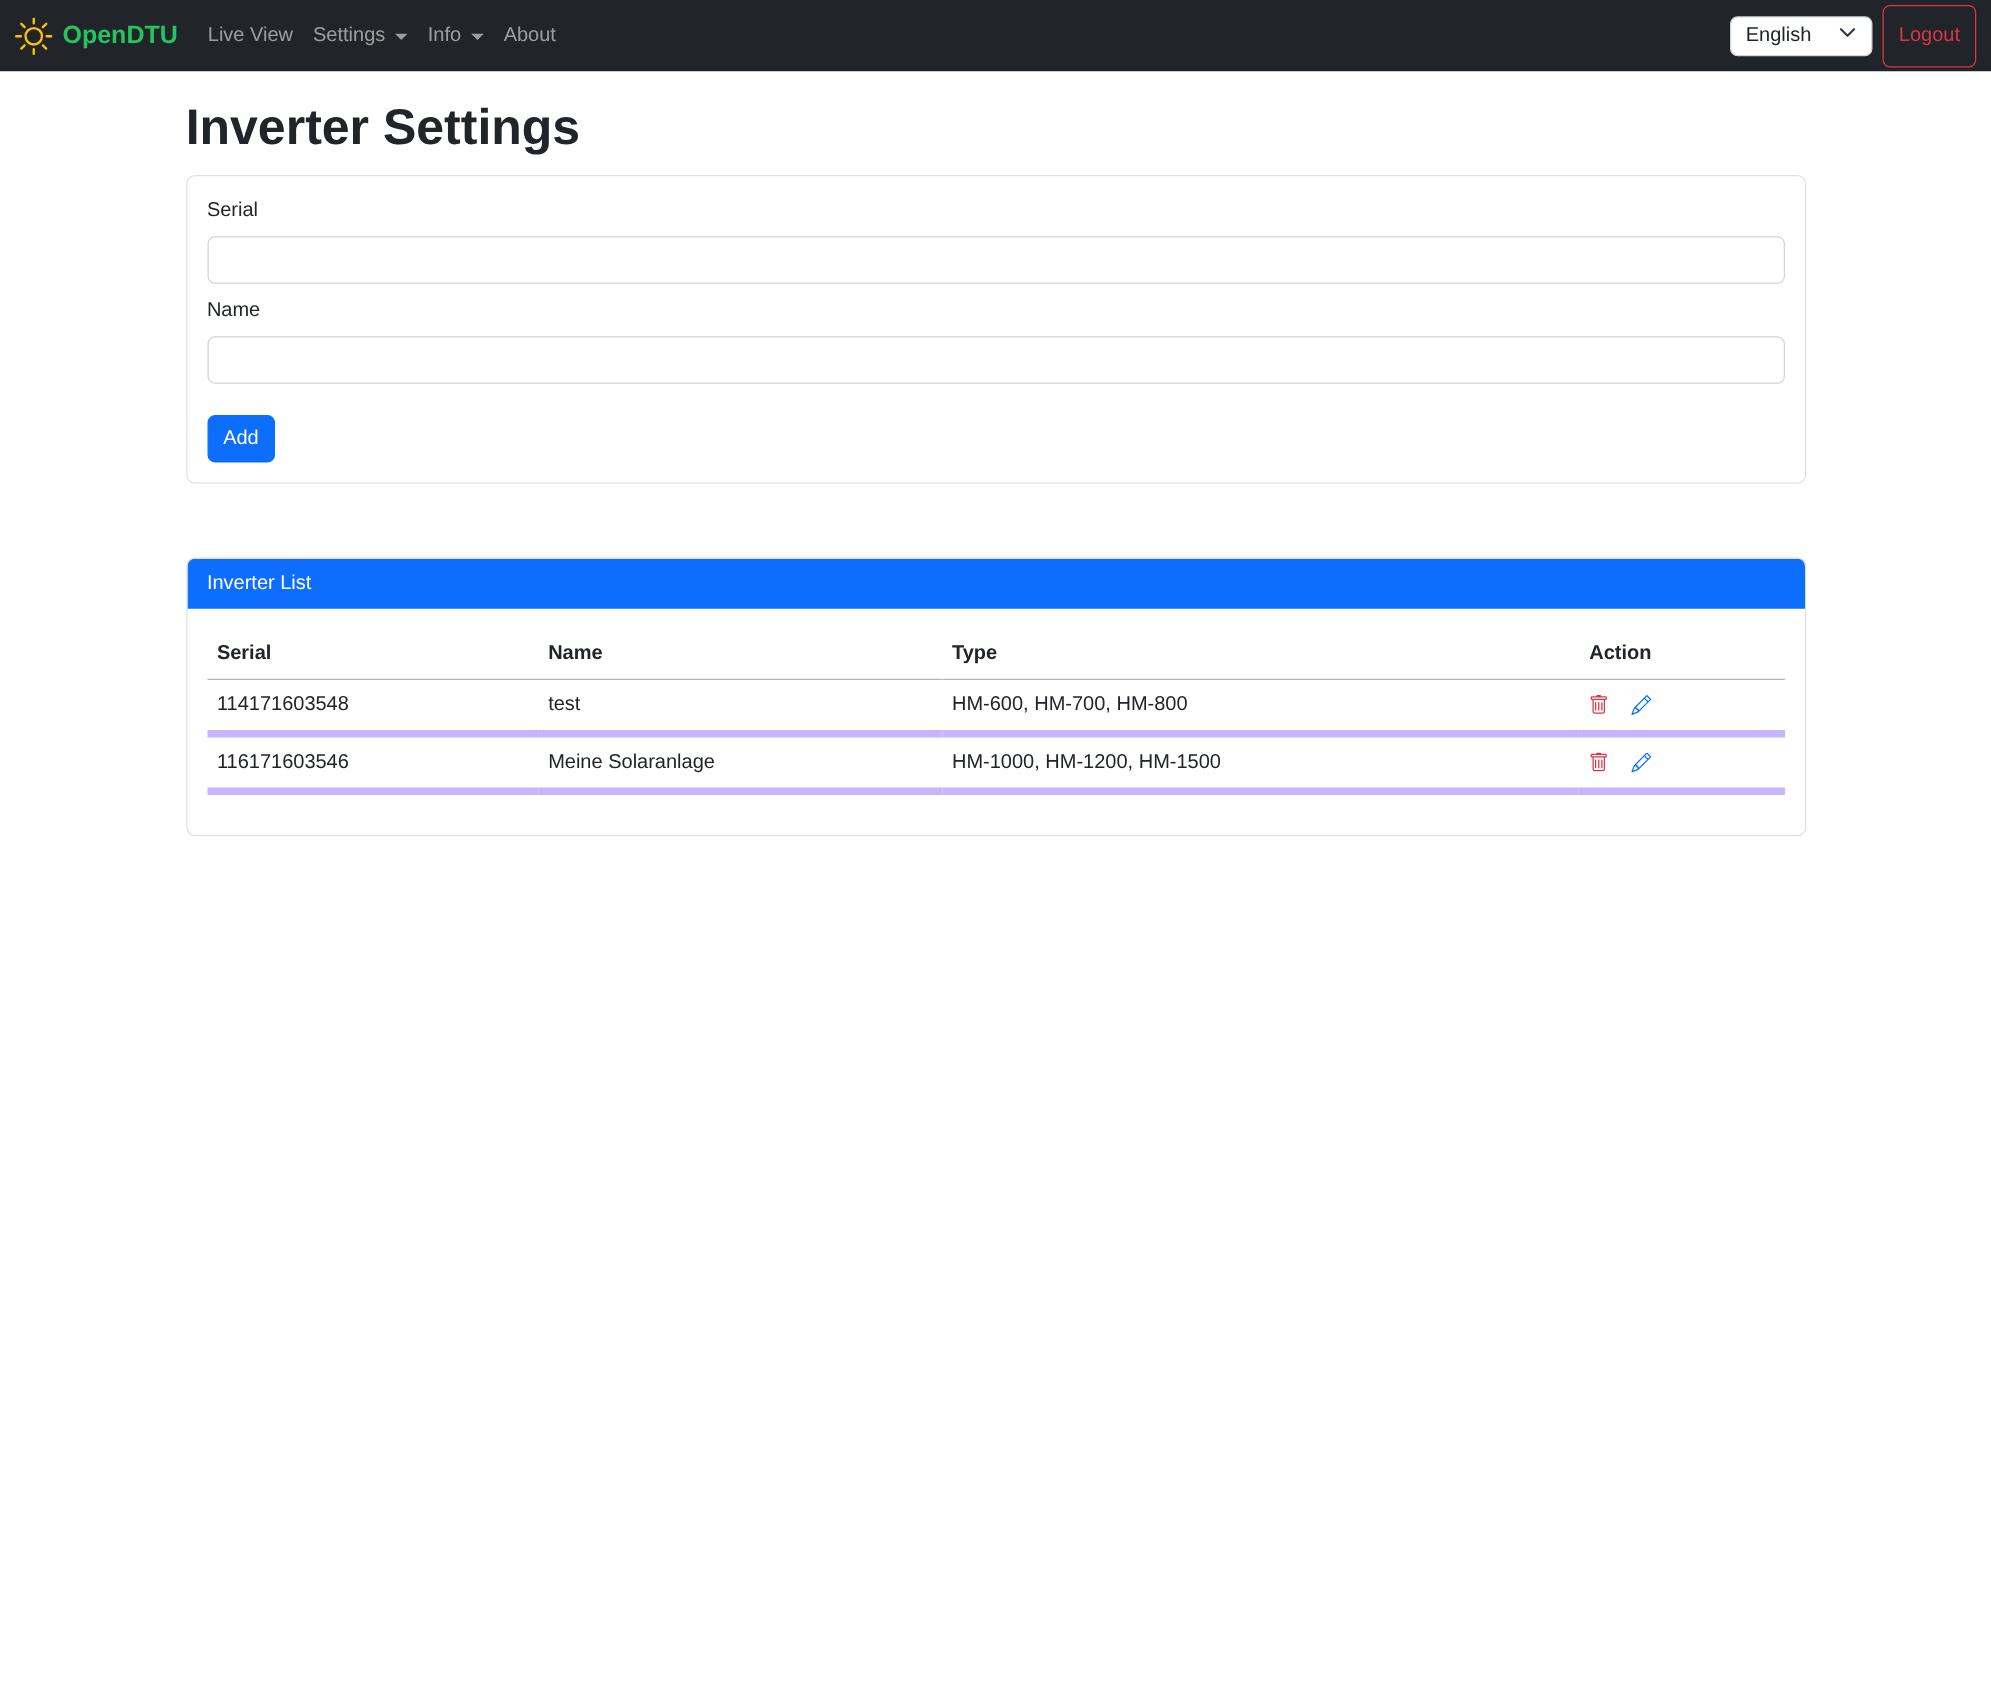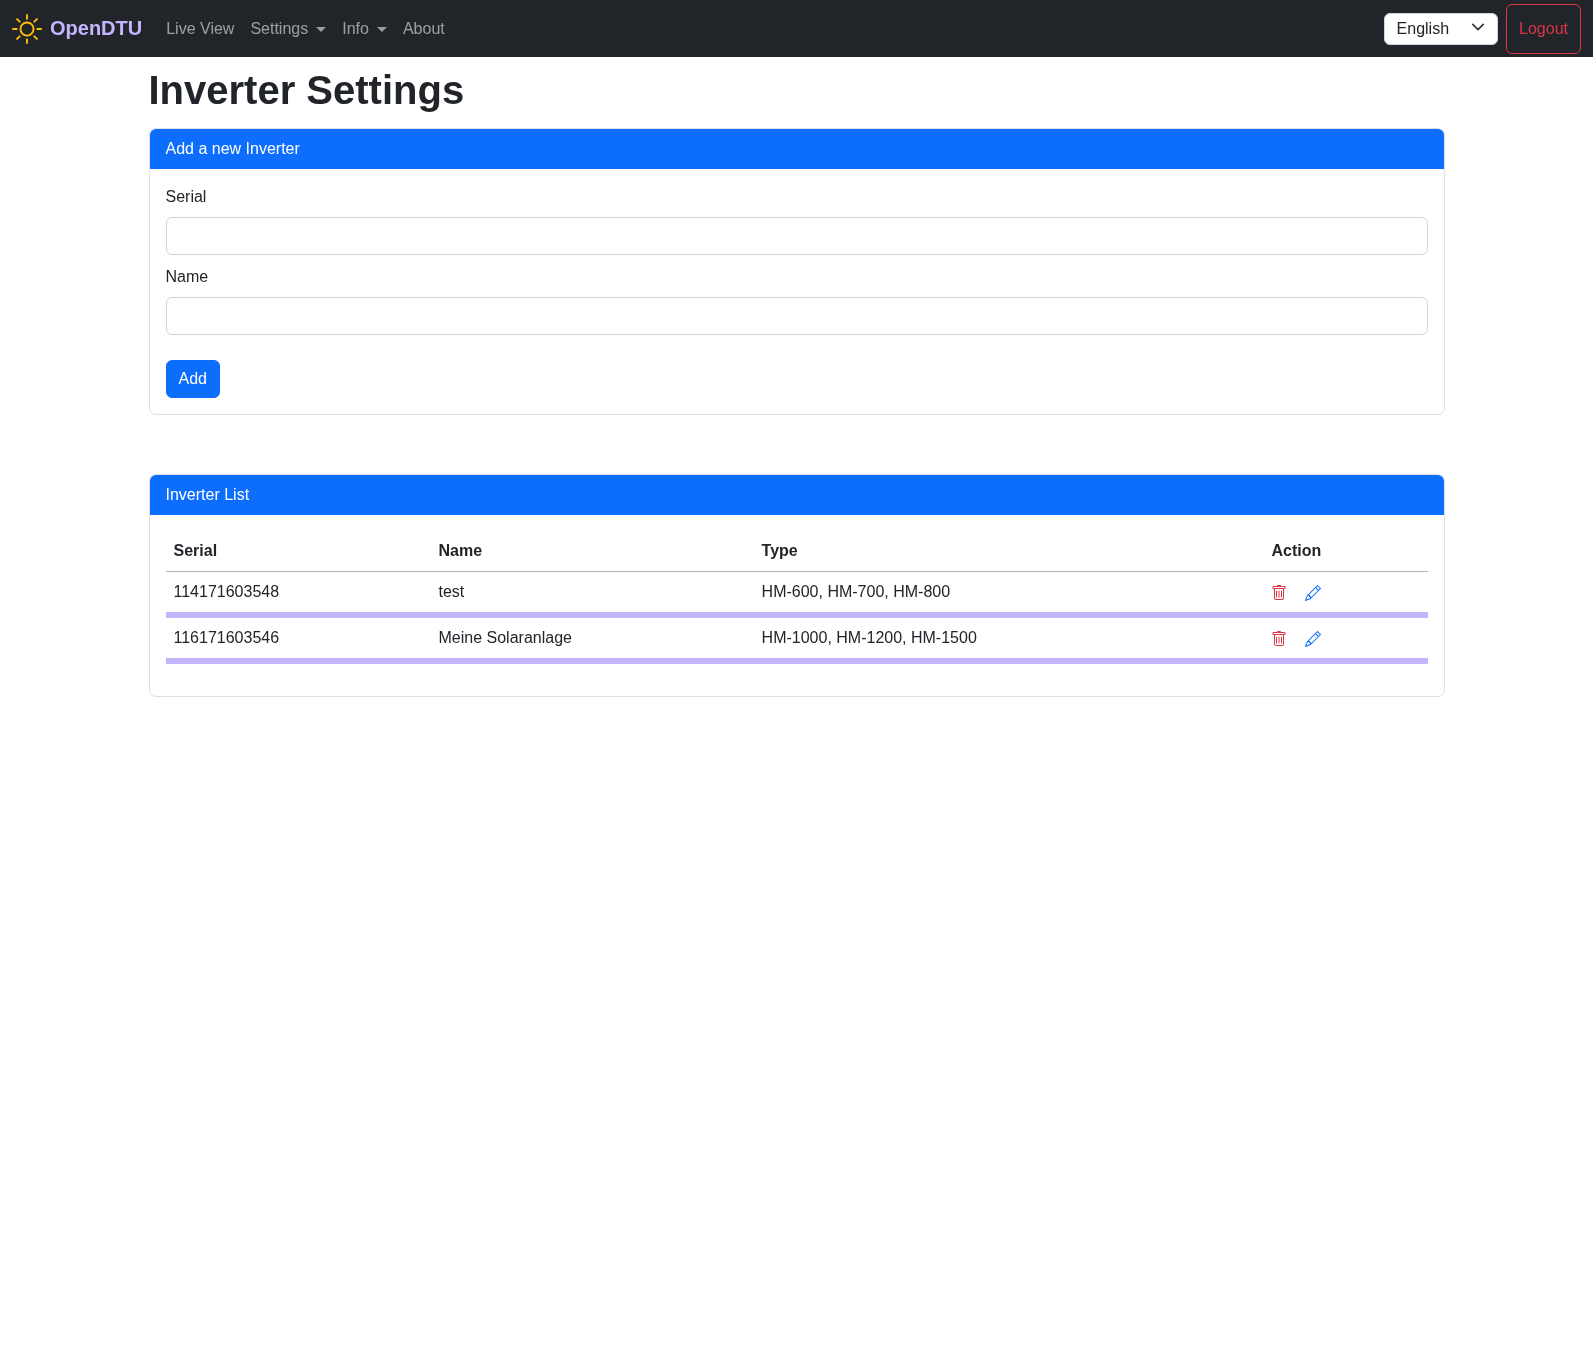--- a/index.html
+++ b/index.html
@@ -18,21 +18,21 @@
     height: 57px;
     background: #212529;
     display: flex;
     align-items: center;
     justify-content: space-between;
     padding: 0 12px;
   }
   .nav-left { display: flex; align-items: center; }
   .brand {
     display: flex; align-items: center; gap: 8px;
-    color: #c4b5fd; font-size: 20px; font-weight: 600;
+    color: #22c55e; font-size: 20px; font-weight: 600;
     margin-right: 16px; text-decoration: none; cursor: pointer;
   }
   .brand svg { display: block; }
   .nav-link {
     display: flex; align-items: center; gap: 6px;
     color: rgba(255,255,255,0.55);
     padding: 8px; text-decoration: none; cursor: pointer;
     line-height: 24px;
   }
   .caret {
@@ -52,21 +52,21 @@
   }
   .logout-btn {
     background: transparent; color: #dc3545;
     border: 1px solid #dc3545; border-radius: 6px;
     height: 50px; padding: 6px 12px;
     font-size: 16px; font-family: inherit; cursor: pointer;
     line-height: 24px;
   }
 
   
-  .container { width: 1296px; margin: 0 auto; padding-top: 9px; }
+  .container { width: 1296px; margin: 0 auto; padding-top: 21px; }
   .page-title { font-size: 40px; font-weight: 600; margin: 0 0 14px 0; line-height: 1.2; }
 
   
   .card {
     border: 1px solid #dee1e4; border-radius: 7px;
     background: #fff; overflow: hidden;
   }
   .card-header {
     background: #0d6efd; color: #ffffff;
     padding: 8px 16px; line-height: 24px;
@@ -146,21 +146,20 @@
       </span>
     </div>
     <button class="logout-btn">Logout</button>
   </div>
 </nav>
 
 <main class="container">
   <h1 class="page-title">Inverter Settings</h1>
 
   <section class="card">
-    <div class="card-header">Add a new Inverter</div>
     <div class="card-body">
       <div class="form-group">
         <label class="form-label">Serial</label>
         <input class="form-control" type="text" value="" style="">
       </div>
       <div class="form-group">
         <label class="form-label">Name</label>
         <input class="form-control" type="text" value="" style="">
       </div>
       <button class="btn-primary">Add</button>

